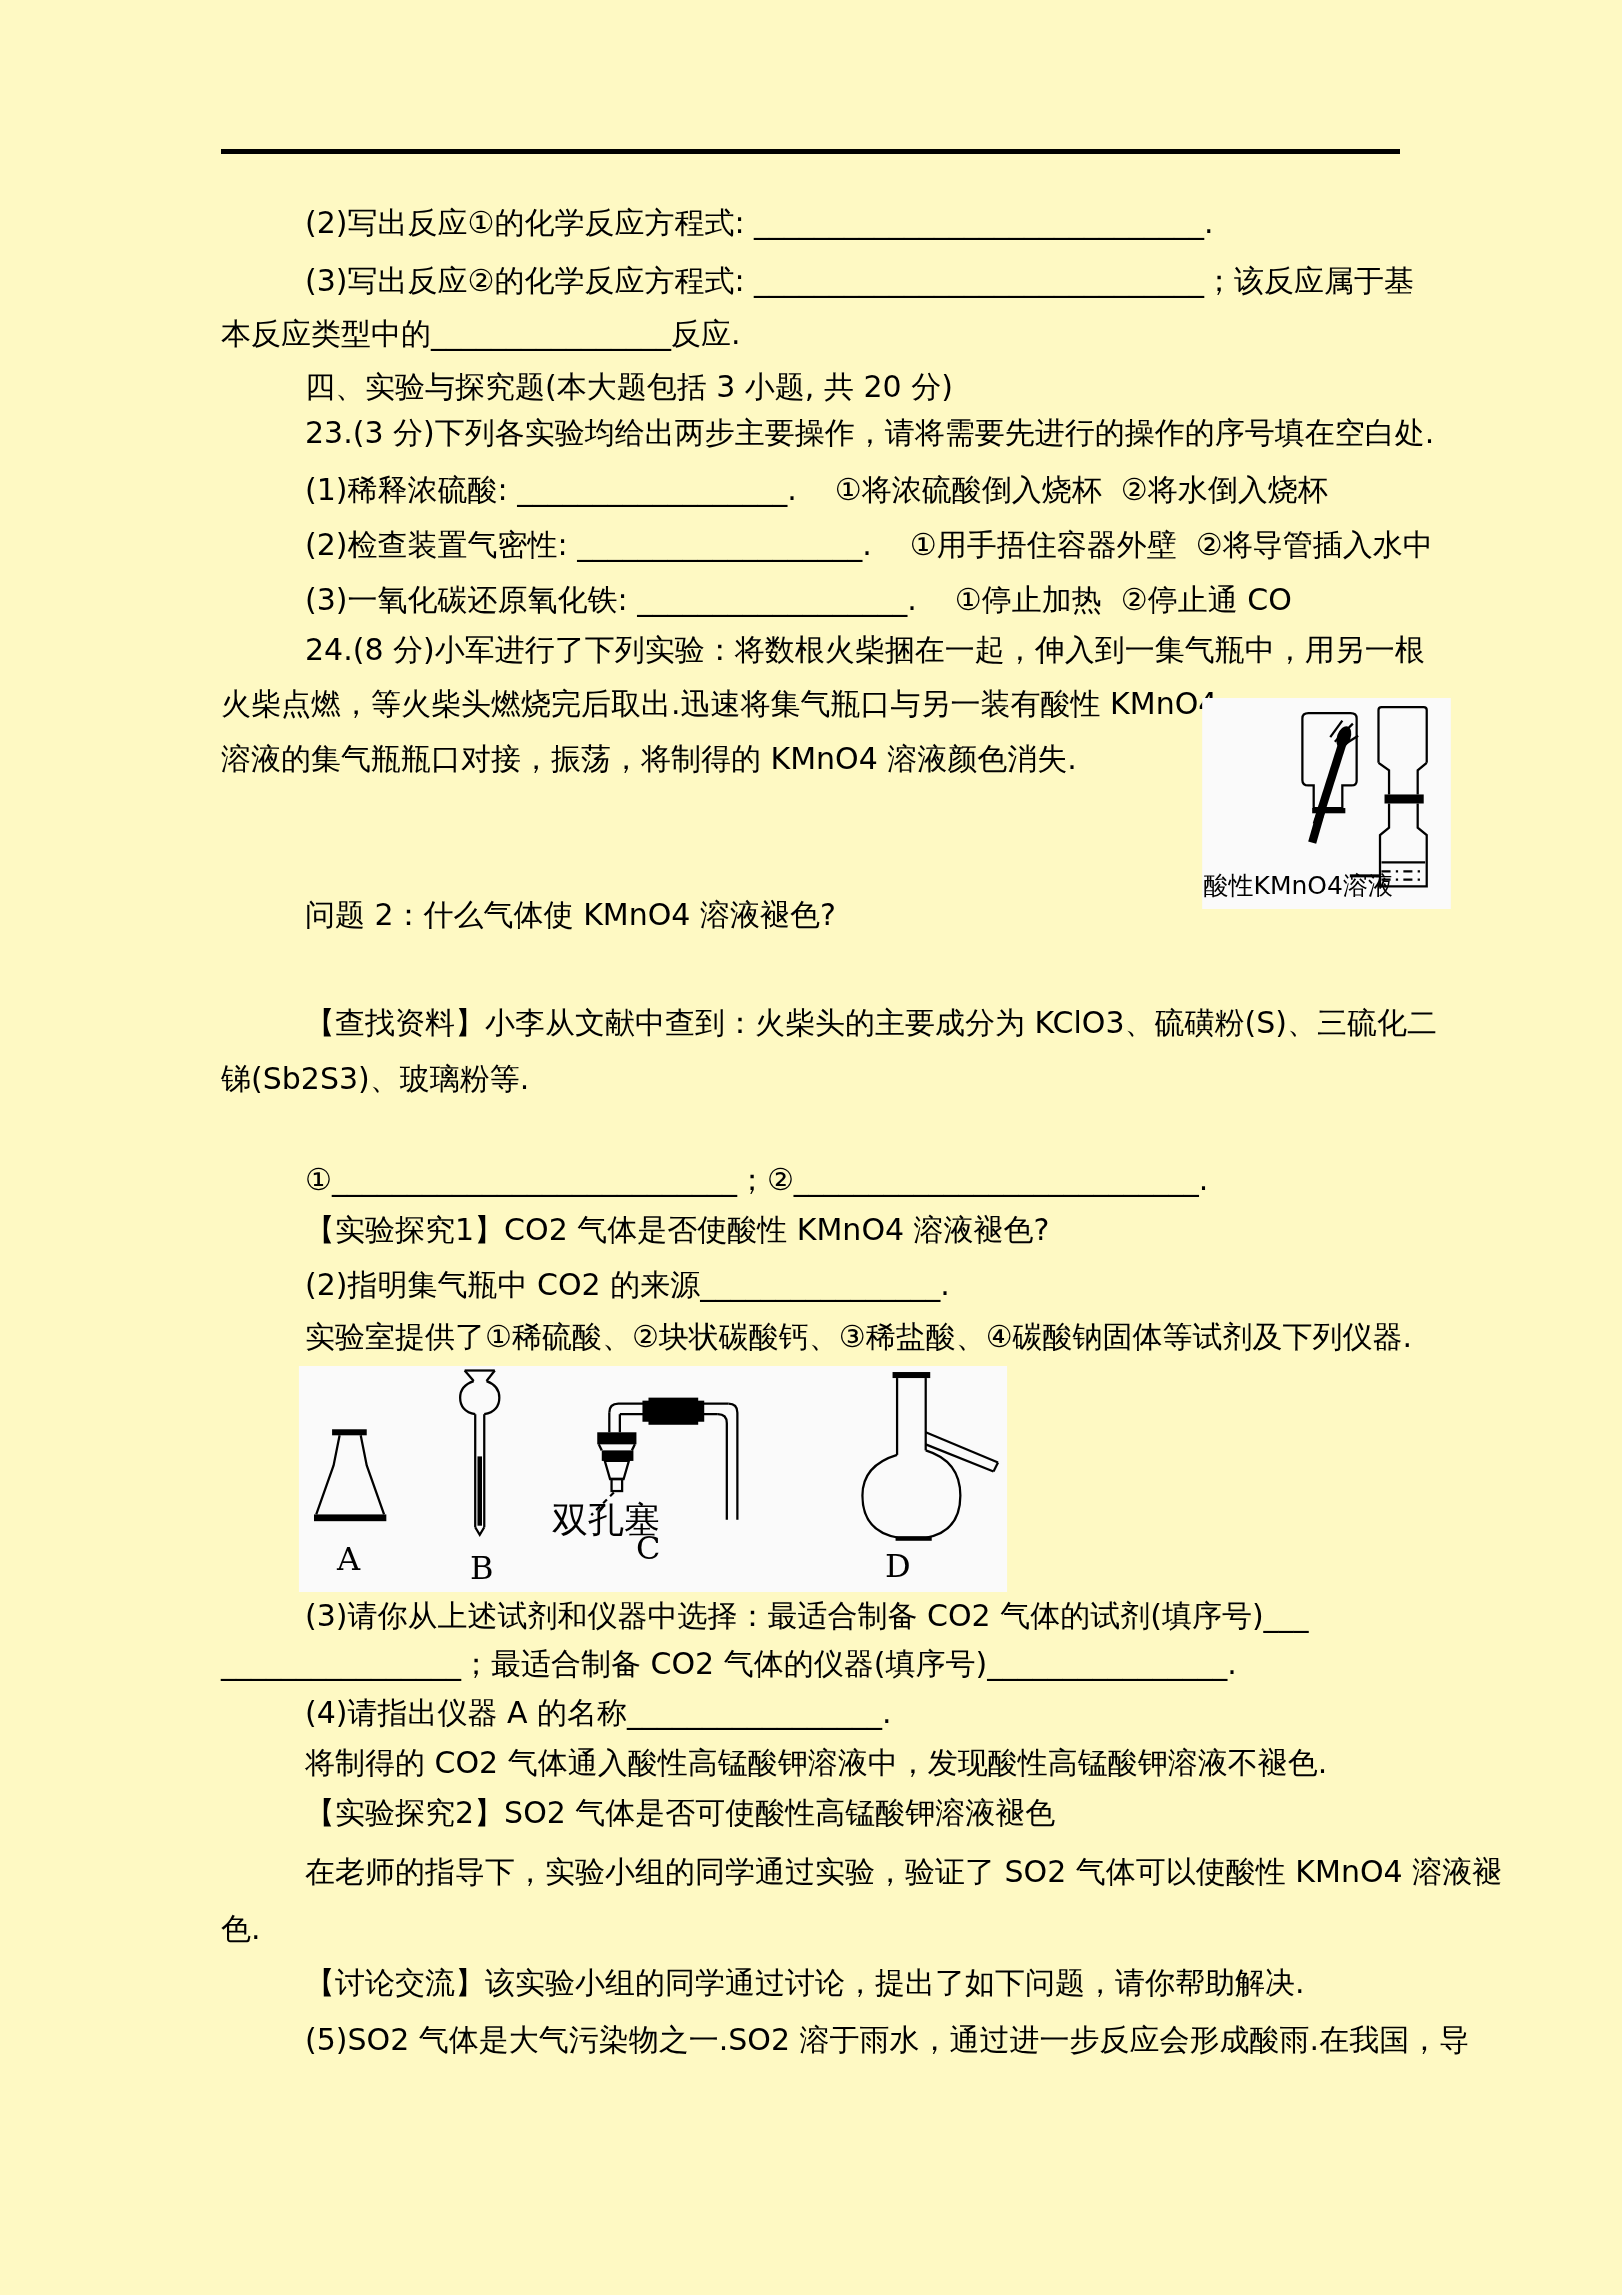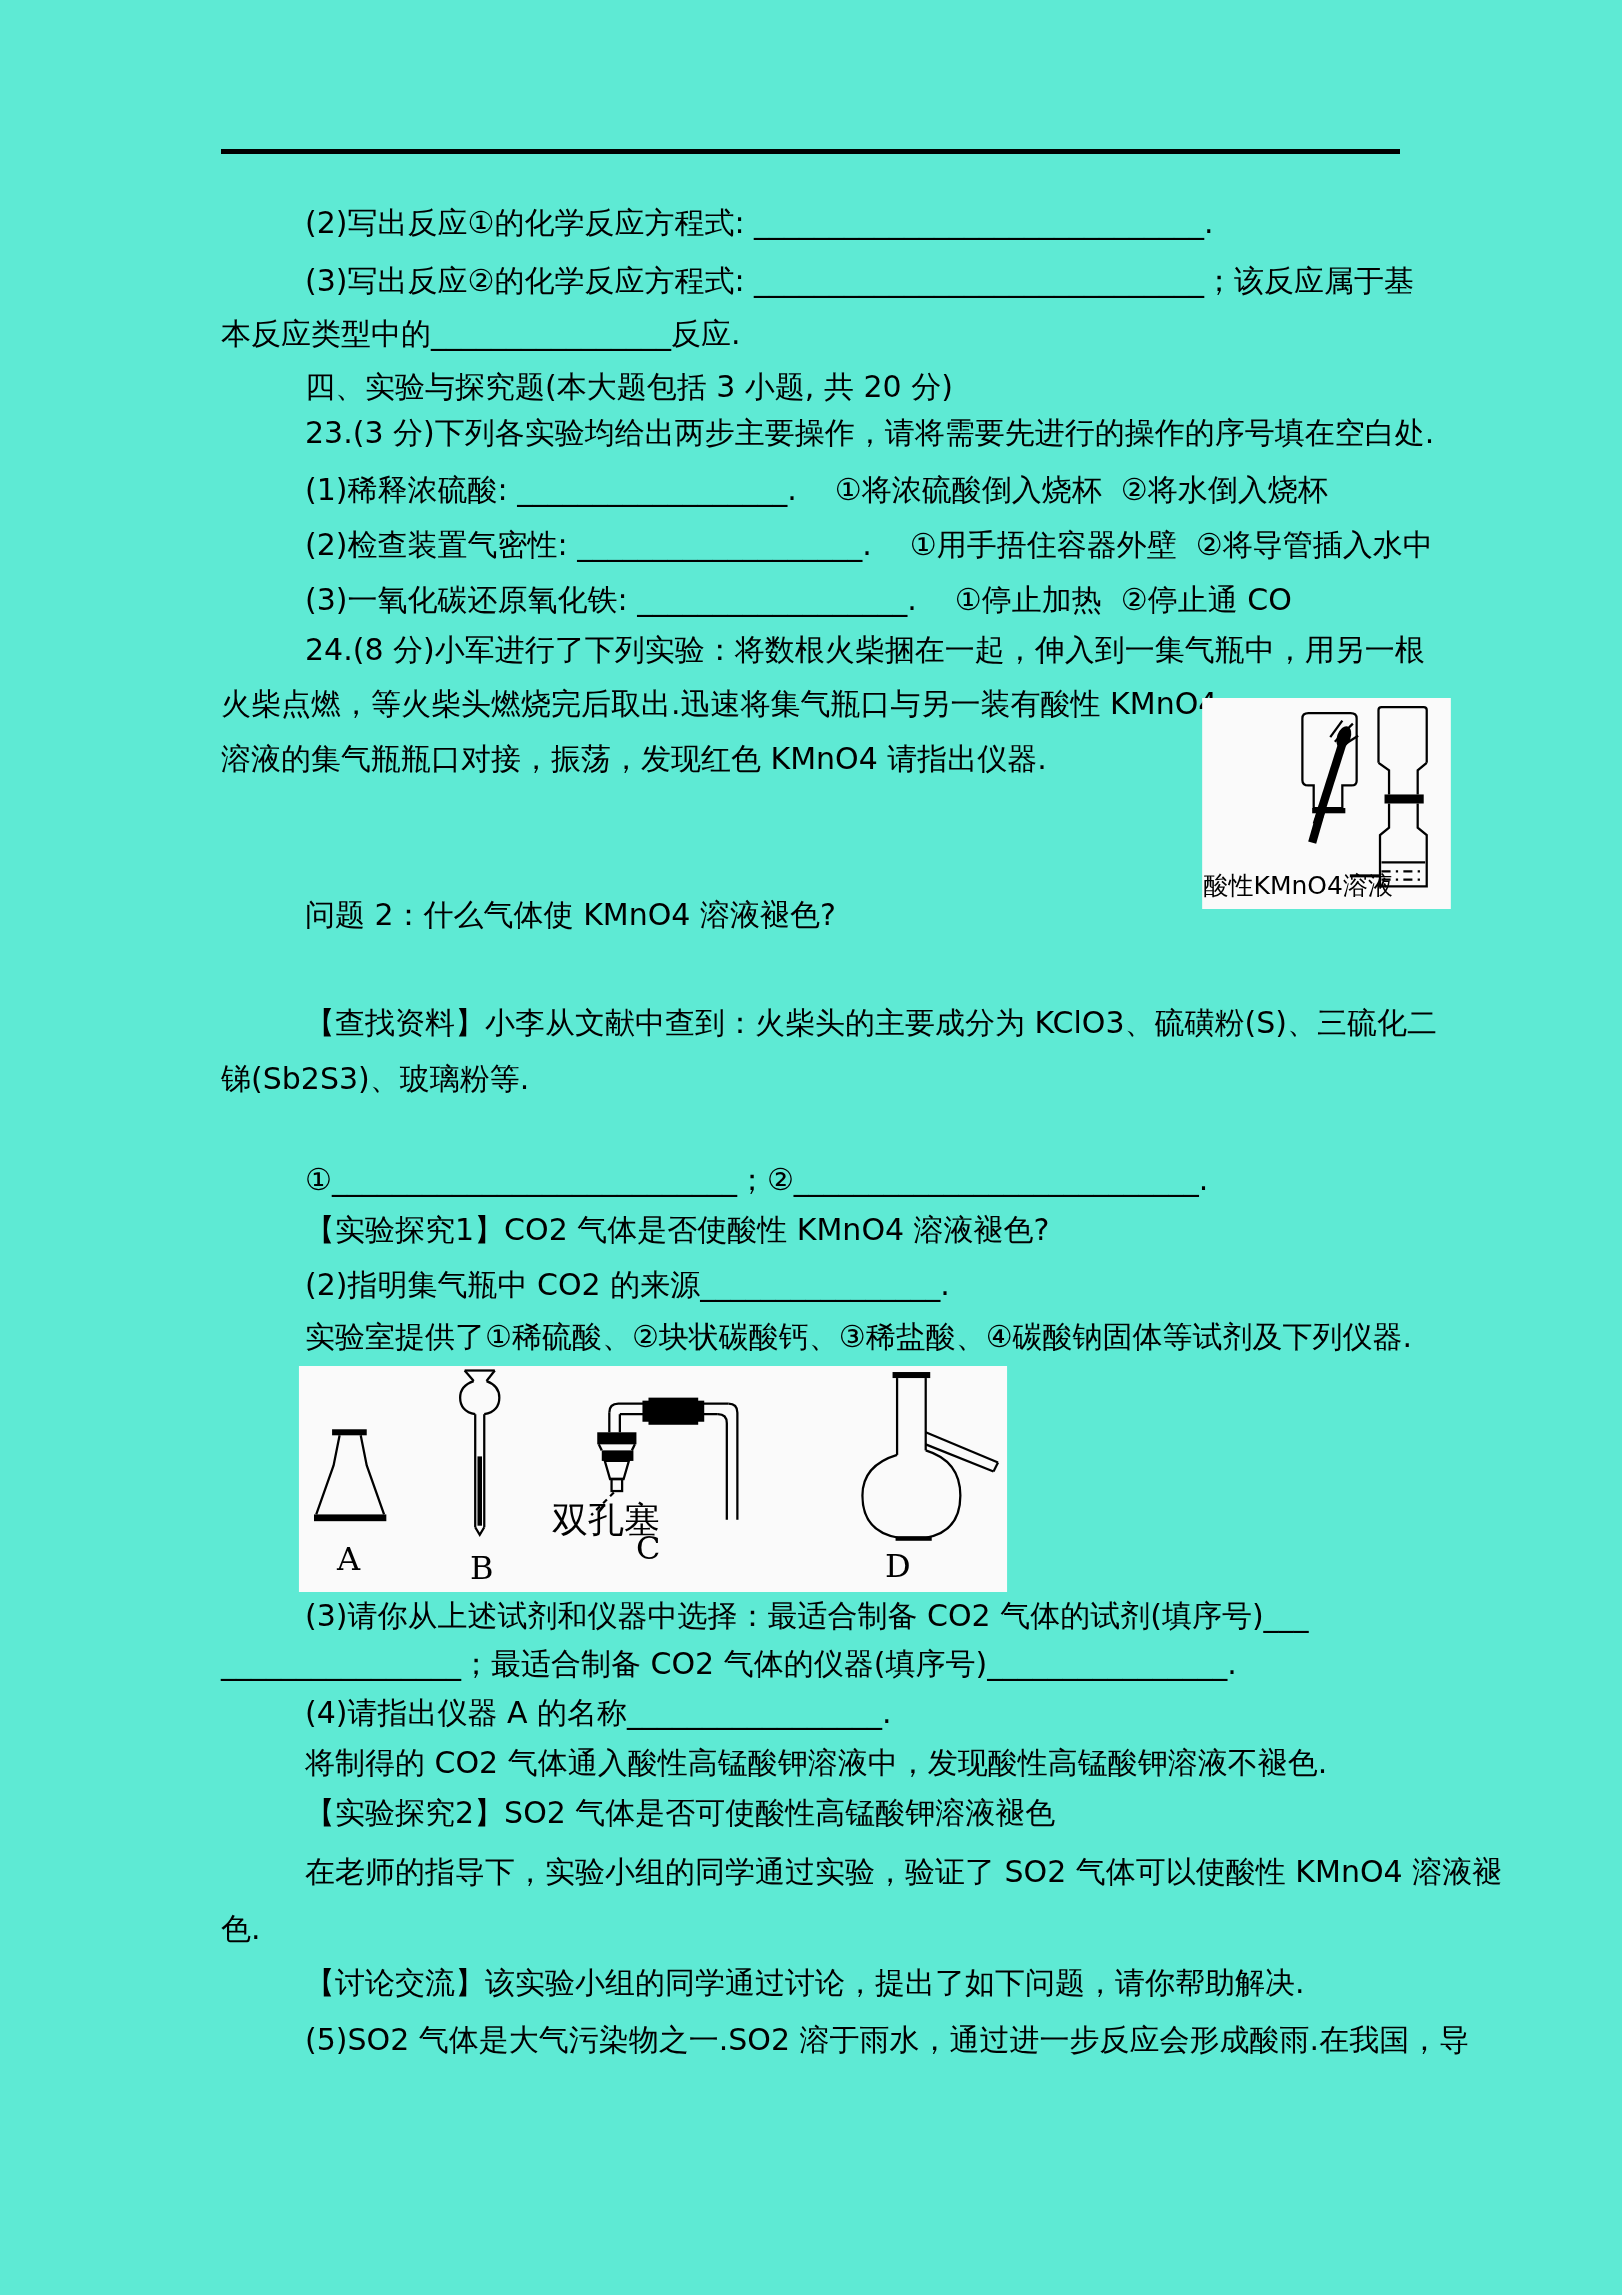--- a/index.html
+++ b/index.html
@@ -1,19 +1,19 @@
 <!DOCTYPE html>
 <html style="font-size:12px"><head>
 <meta charset="utf-8">
 <style>
   html,body{margin:0;padding:0;background:#ffffff;}
   .page{
     position:relative;
     width:1623px;height:2295px;
-    background:#5eead4;
+    background:#fef9c3;
     overflow:hidden;
     font-family:"DejaVu Sans",sans-serif;
     color:#000;
   }
   .rule{position:absolute;background:#000;}
   .line{
     position:absolute;
     left:221px;
     height:53px;line-height:53px;
     font-size:30px;
@@ -52,21 +52,21 @@
   <div class="line indent" style="top:196px">(2)写出反应①的化学反应方程式: ______________________________.</div>
   <div class="line indent" style="top:254px">(3)写出反应②的化学反应方程式: ______________________________；该反应属于基</div>
   <div class="line" style="top:307px">本反应类型中的________________反应.</div>
   <div class="line indent" style="top:360px">四、实验与探究题(本大题包括 3 小题, 共 20 分)</div>
   <div class="line indent" style="top:406px">23.(3 分)下列各实验均给出两步主要操作，请将需要先进行的操作的序号填在空白处.</div>
   <div class="line indent" style="top:463px">(1)稀释浓硫酸: __________________.    ①将浓硫酸倒入烧杯  ②将水倒入烧杯</div>
   <div class="line indent" style="top:518px">(2)检查装置气密性: ___________________.    ①用手捂住容器外壁  ②将导管插入水中</div>
   <div class="line indent" style="top:573px">(3)一氧化碳还原氧化铁: __________________.    ①停止加热  ②停止通 CO</div>
   <div class="line indent" style="top:623px">24.(8 分)小军进行了下列实验：将数根火柴捆在一起，伸入到一集气瓶中，用另一根</div>
   <div class="line" style="top:677px">火柴点燃，等火柴头燃烧完后取出.迅速将集气瓶口与另一装有酸性 KMnO4</div>
-  <div class="line" style="top:732px">溶液的集气瓶瓶口对接，振荡，发现红色 KMnO4 请指出仪器.</div>
+  <div class="line" style="top:732px">溶液的集气瓶瓶口对接，振荡，将制得的 KMnO4 溶液颜色消失.</div>
   <div class="line indent" style="top:888px">问题 2：什么气体使 KMnO4 溶液褪色?</div>
   <div class="line indent" style="top:996px">【查找资料】小李从文献中查到：火柴头的主要成分为 KClO3、硫磺粉(S)、三硫化二</div>
   <div class="line" style="top:1052px">锑(Sb2S3)、玻璃粉等.</div>
   <div class="line indent" style="top:1153px">①___________________________；②___________________________.</div>
   <div class="line indent" style="top:1203px">【实验探究1】CO2 气体是否使酸性 KMnO4 溶液褪色?</div>
   <div class="line indent" style="top:1258px">(2)指明集气瓶中 CO2 的来源________________.</div>
   <div class="line indent" style="top:1310px">实验室提供了①稀硫酸、②块状碳酸钙、③稀盐酸、④碳酸钠固体等试剂及下列仪器.</div>
   <div class="line indent" style="top:1589px">(3)请你从上述试剂和仪器中选择：最适合制备 CO2 气体的试剂(填序号)___</div>
   <div class="line" style="top:1637px">________________；最适合制备 CO2 气体的仪器(填序号)________________.</div>
   <div class="line indent" style="top:1686px">(4)请指出仪器 A 的名称_________________.</div>

